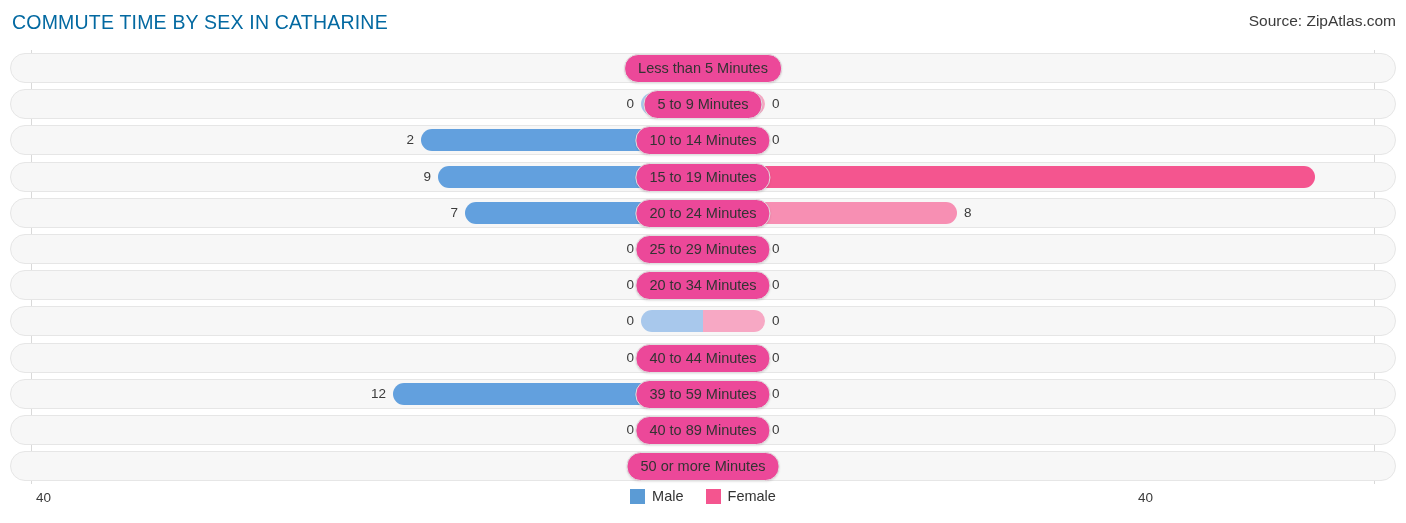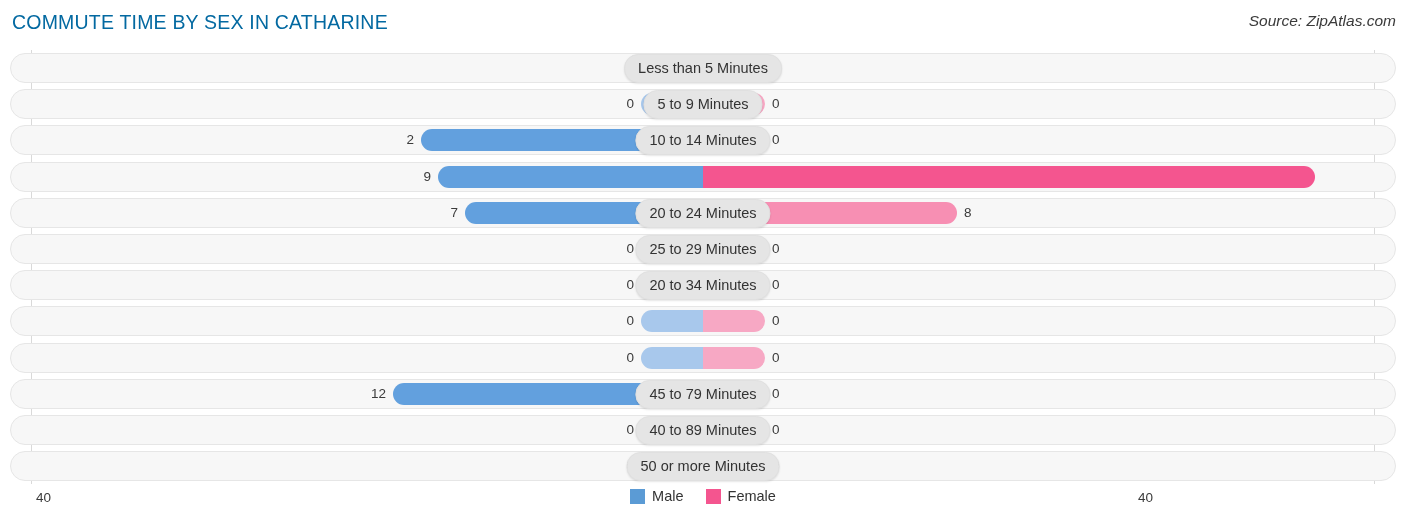--- a/index.html
+++ b/index.html
@@ -34,21 +34,20 @@
     color: #0369a1;
     letter-spacing: 0.2px;
     font-weight: 400;
     white-space: nowrap;
   }
   .chart-source {
     position: absolute;
     right: 10px;
     top: 12px;
     font-size: 15.5px;
-    font-style: italic;
     color: #3b3b3b;
     white-space: nowrap;
   }
   
   .plot {
     position: absolute;
     top: 50px;
     left: 0;
     width: 1406px;
     height: 434px;
@@ -110,21 +109,21 @@
   .val-female { text-align: left; }
   .val-inside {
     color: #ffffff;
     margin-top: 36px;
   }
   .cat-pill {
     position: absolute;
     top: 4px;
     height: 27px;
     line-height: 27px;
-    background: #e5e5e5;
+    background: #ec4899;
     border: 1px solid #e0e0e0;
     border-radius: 14px;
     font-size: 14.5px;
     color: #333333;
     padding: 0 13px;
     white-space: nowrap;
     transform: translateX(-50%);
     left: 703px;
     box-shadow: 0 1px 2px rgba(0,0,0,0.10);
     text-align: center;
@@ -214,20 +213,21 @@
             <div class="cat-pill">10 to 14 Minutes</div>
           </div>
         </div>
         <div class="row">
           <div class="track"></div>
           <div class="bars">
             <div class="bar bar-male" style="width: 265px; background: rgb(98, 160, 222);"></div>
             <div class="bar bar-female" style="width: 612px; background: rgb(244, 85, 143);"></div>
             <div class="val val-male" style="right: 975px;">9</div>
             <div class="val val-female val-inside" style="left: 1285px;">35</div>
+            <div class="cat-pill">15 to 19 Minutes</div>
           </div>
         </div>
         <div class="row">
           <div class="track"></div>
           <div class="bars">
             <div class="bar bar-male" style="width: 238px; background: rgb(98, 160, 222);"></div>
             <div class="bar bar-female" style="width: 254px; background: rgb(247, 143, 179);"></div>
             <div class="val val-male" style="right: 948px;">7</div>
             <div class="val val-female" style="left: 964px;">8</div>
             <div class="cat-pill">20 to 24 Minutes</div>
@@ -262,30 +262,31 @@
             <div class="val val-female" style="left: 772px;">0</div>
           </div>
         </div>
         <div class="row">
           <div class="track"></div>
           <div class="bars">
             <div class="bar bar-male" style="width: 62px; background: rgb(168, 200, 236);"></div>
             <div class="bar bar-female" style="width: 62px; background: rgb(247, 168, 196);"></div>
             <div class="val val-male" style="right: 772px;">0</div>
             <div class="val val-female" style="left: 772px;">0</div>
+            <div class="cat-pill">40 to 44 Minutes</div>
           </div>
         </div>
         <div class="row">
           <div class="track"></div>
           <div class="bars">
             <div class="bar bar-male" style="width: 310px; background: rgb(98, 160, 222);"></div>
             <div class="bar bar-female" style="width: 62px; background: rgb(247, 168, 196);"></div>
             <div class="val val-male" style="right: 1020px;">12</div>
             <div class="val val-female" style="left: 772px;">0</div>
-            <div class="cat-pill">45 to 79 Minutes</div>
+            <div class="cat-pill">39 to 59 Minutes</div>
           </div>
         </div>
         <div class="row">
           <div class="track"></div>
           <div class="bars">
             <div class="bar bar-male" style="width: 62px; background: rgb(168, 200, 236);"></div>
             <div class="bar bar-female" style="width: 62px; background: rgb(247, 168, 196);"></div>
             <div class="val val-male" style="right: 772px;">0</div>
             <div class="val val-female" style="left: 772px;">0</div>
             <div class="cat-pill">40 to 89 Minutes</div>

